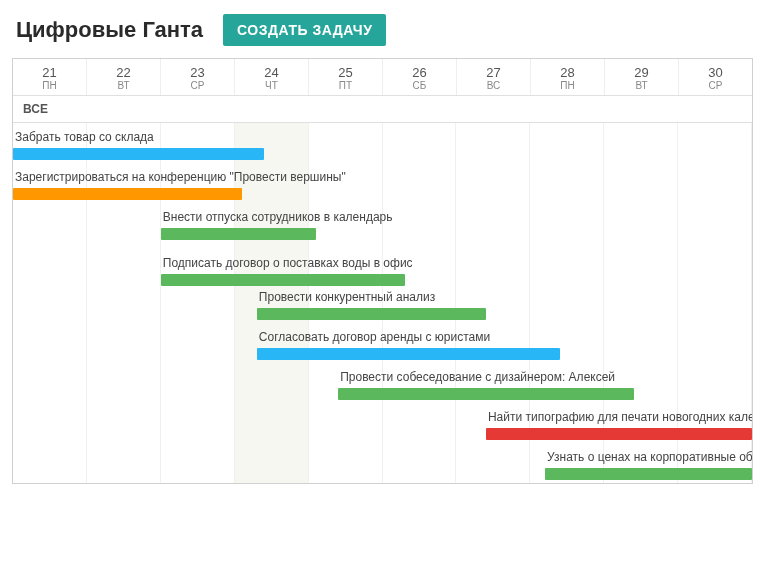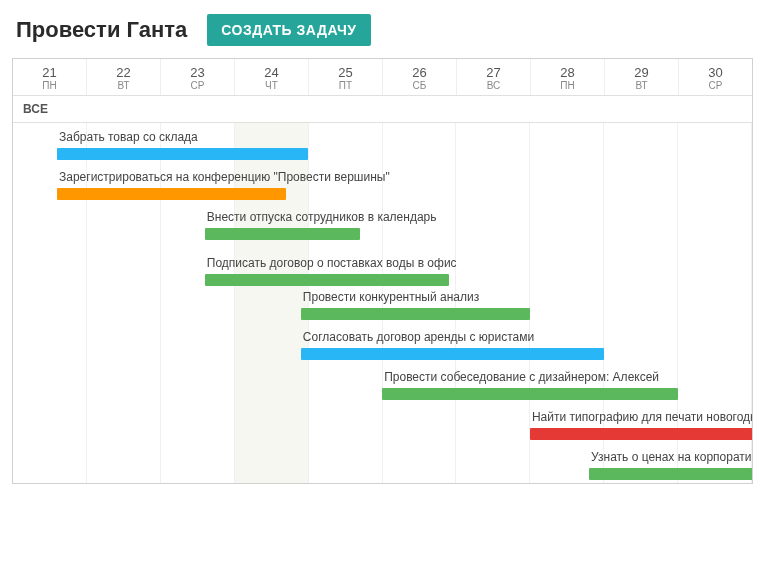--- a/index.html
+++ b/index.html
@@ -74,21 +74,20 @@
     display: flex;
   }
   .grid-col {
     flex: 1;
     border-right: 1px solid #f0f0f0;
   }
   .grid-col.today { background: #f7f7f2; }
   .task {
     position: absolute;
     height: 36px;
-    margin-left: 44px;
   }
   .task-label {
     font-size: 12px;
     color: #444;
     white-space: nowrap;
     padding: 2px 0 2px 2px;
     line-height: 1.4;
   }
   .task-bar {
     height: 12px;
@@ -96,21 +95,21 @@
   }
   .c-blue   { background: #29b6f6; }
   .c-orange { background: #ff9800; }
   .c-green2 { background: #5cb85c; }
   .c-red    { background: #e53935; }
 </style>
 </head>
 <body>
 
 <div class="header">
-  <div class="title">Провести Ганта</div>
+  <div class="title">Цифровые Ганта</div>
   <button class="create-btn">СОЗДАТЬ ЗАДАЧУ</button>
 </div>
 
 <div class="gantt-wrap">
   <div class="days-row" id="days-row">
       <div class="day-cell">
         <div class="day-num">21</div>
         <div class="day-abbr">ПН</div>
       </div>
       <div class="day-cell">

